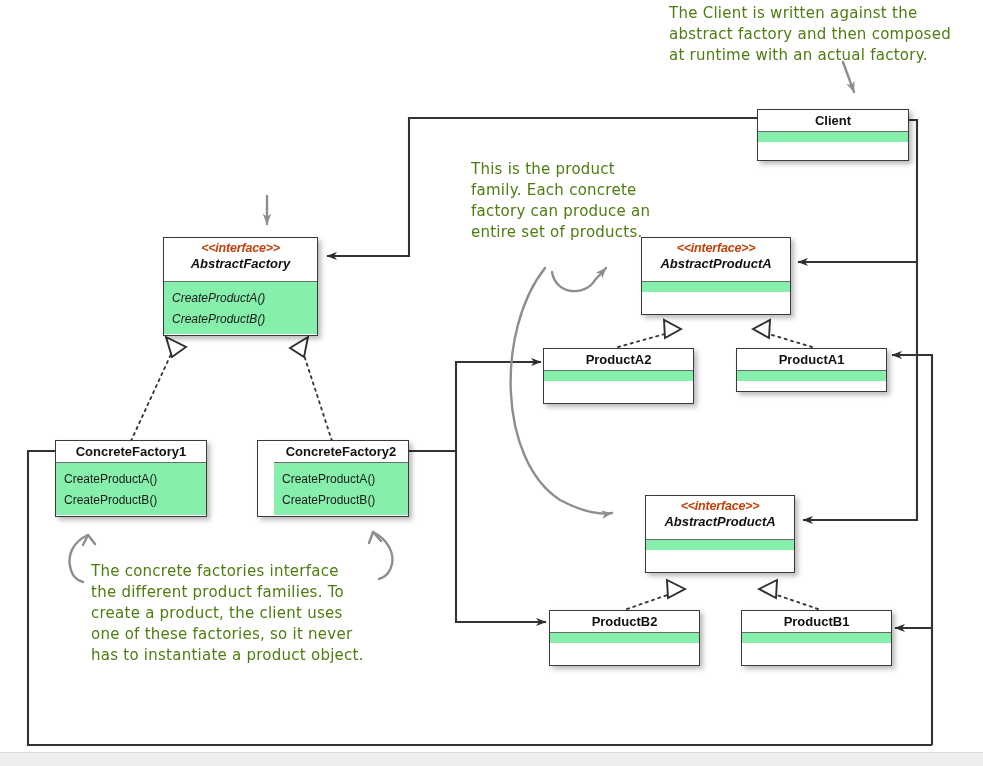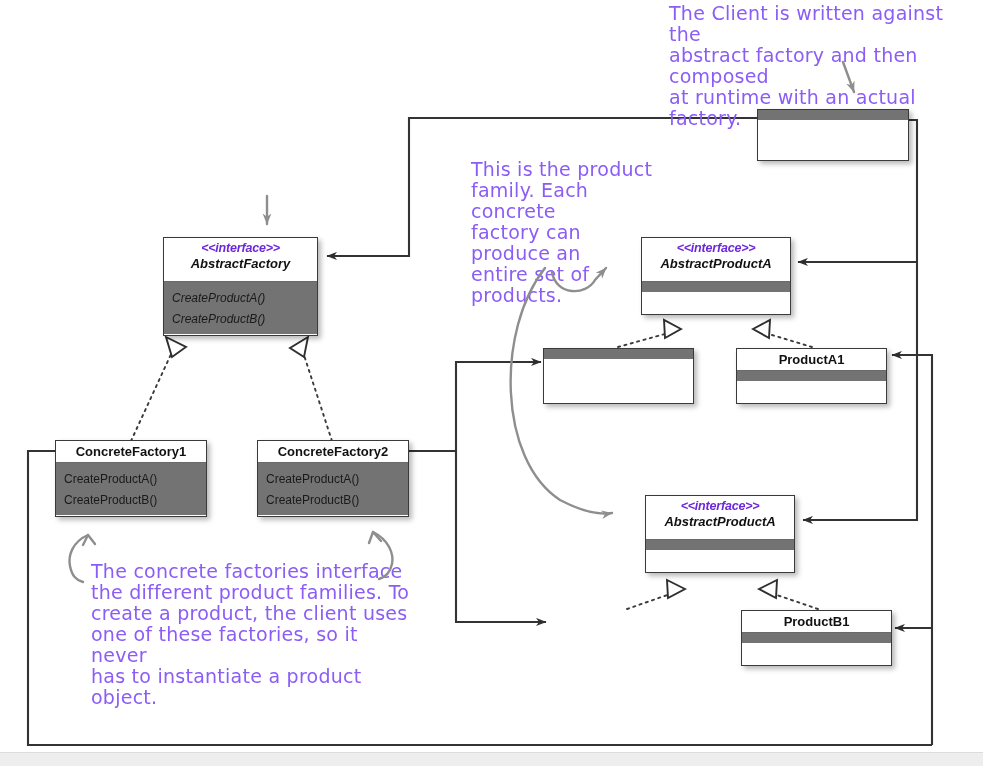--- a/index.html
+++ b/index.html
@@ -30,51 +30,51 @@
     text-align:center;
     padding:3px 4px 4px 4px;
     box-sizing:border-box;
     background:#ffffff;
   }
   .uml .stereo{
     display:block;
     font-style:italic;
     font-weight:bold;
     font-size:12.5px;
-    color:#6d28d9;
+    color:#c2410c;
     line-height:15px;
     letter-spacing:-0.2px;
   }
   .uml .nm{
     display:block;
     font-weight:bold;
     font-size:13px;
     color:#111;
     line-height:16px;
   }
   .uml .nm.ital{font-style:italic;}
   .uml .body{
     padding:6px 8px 4px 8px;
     box-sizing:border-box;
-    background:#737373;
+    background:#86efac;
   }
   .uml .body .m{
     font-size:12px;
     color:#1a1a1a;
     line-height:21px;
     white-space:nowrap;
   }
   .uml .body .m.ital{font-style:italic;}
 
   
   .note{
     position:absolute;
-    color:#8b5cf6;
+    color:#4d7c0f;
     font-family:"DejaVu Sans",sans-serif;
-    font-size:19px;
+    font-size:15px;
     line-height:21px;
     letter-spacing:0.25px;
     white-space:pre-line;
     z-index:3;
   }
 
   svg.layer{
     position:absolute;left:0;top:0;width:983px;height:766px;
     overflow:visible;z-index:2;pointer-events:none;
   }
@@ -163,61 +163,73 @@
   <div class="uml" style="left:55px;top:440px;width:152px;height:77px;">
     <div class="hdr" style="height:22px;">
       <span class="nm">ConcreteFactory1</span>
     </div>
     <div class="body">
       <div class="m">CreateProductA()</div>
       <div class="m">CreateProductB()</div>
     </div>
   </div>
 
-  <div class="uml" style="left:257px;top:440px;width:152px;height:77px;">
+  <div class="uml" style="left:257px;top:440px;width:152px;height:77px;padding-left:16px;">
     <div class="hdr" style="height:22px;">
       <span class="nm">ConcreteFactory2</span>
     </div>
     <div class="body">
       <div class="m">CreateProductA()</div>
       <div class="m">CreateProductB()</div>
     </div>
   </div>
 
   <div class="uml" style="left:757px;top:109px;width:152px;height:52px;">
+    <div class="hdr" style="height:22px;">
+      <span class="nm">Client</span>
+    </div>
     <div class="body"></div>
   </div>
 
   <div class="uml" style="left:641px;top:237px;width:150px;height:78px;">
     <div class="hdr" style="height:44px;">
       <span class="stereo">&lt;&lt;interface&gt;&gt;</span>
       <span class="nm ital">AbstractProductA</span>
     </div>
     <div class="body"></div>
   </div>
 
   <div class="uml" style="left:645px;top:495px;width:150px;height:78px;">
     <div class="hdr" style="height:44px;">
       <span class="stereo">&lt;&lt;interface&gt;&gt;</span>
       <span class="nm ital">AbstractProductA</span>
     </div>
     <div class="body"></div>
   </div>
 
   <div class="uml" style="left:543px;top:348px;width:151px;height:56px;">
-    <div class="body"></div>
-  </div>
-
-  <div class="uml" style="left:736px;top:348px;width:151px;height:56px;">
+    <div class="hdr" style="height:22px;">
+      <span class="nm">ProductA2</span>
+    </div>
+    <div class="body"></div>
+  </div>
+
+  <div class="uml" style="left:736px;top:348px;width:151px;height:44px;">
     <div class="hdr" style="height:22px;">
       <span class="nm">ProductA1</span>
     </div>
     <div class="body"></div>
   </div>
 
+  <div class="uml" style="left:549px;top:610px;width:151px;height:56px;">
+    <div class="hdr" style="height:22px;">
+      <span class="nm">ProductB2</span>
+    </div>
+    <div class="body"></div>
+  </div>
 
   <div class="uml" style="left:741px;top:610px;width:151px;height:56px;">
     <div class="hdr" style="height:22px;">
       <span class="nm">ProductB1</span>
     </div>
     <div class="body"></div>
   </div>
 
 
   <div class="note" style="left:669px;top:3px;width:300px;">The Client is written against the

